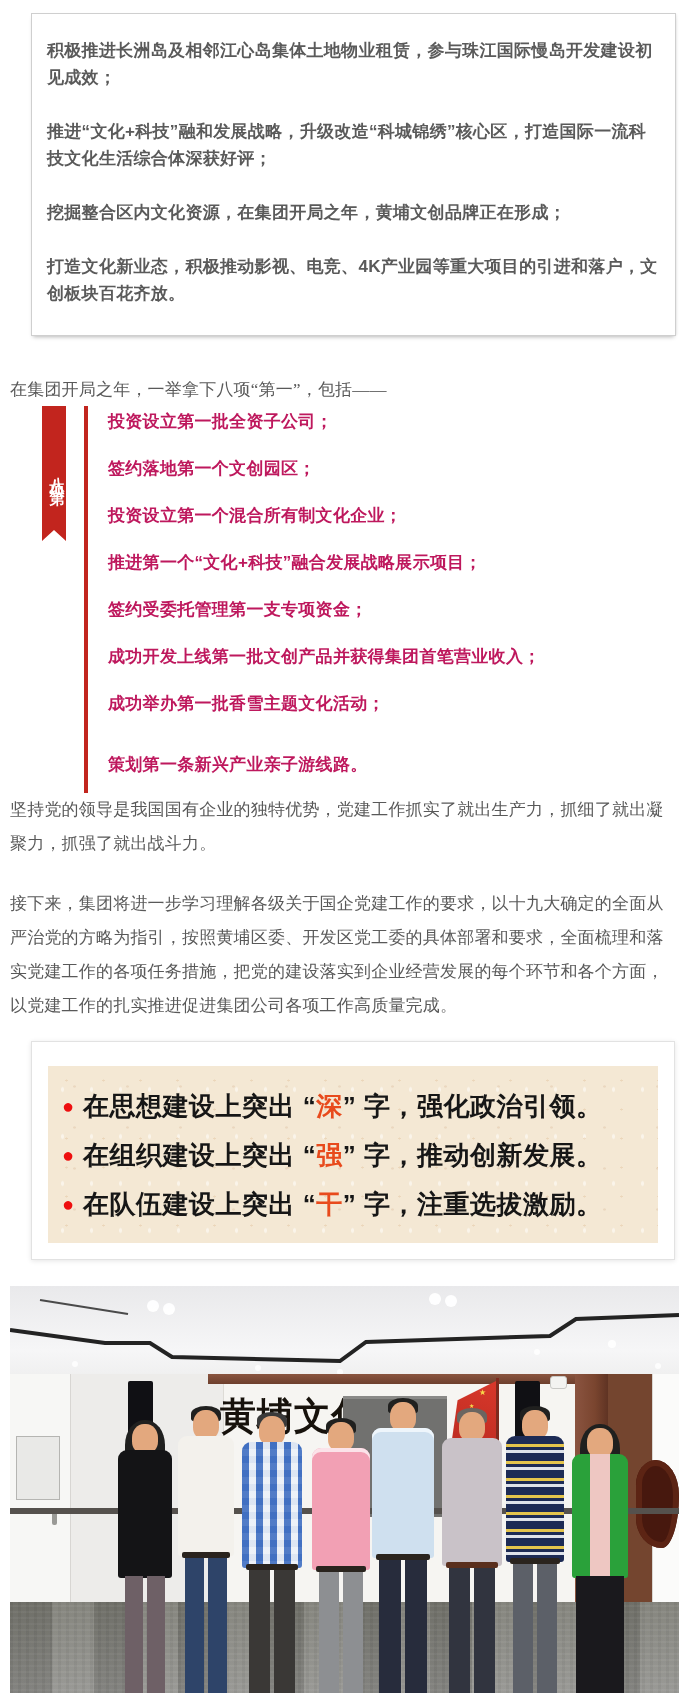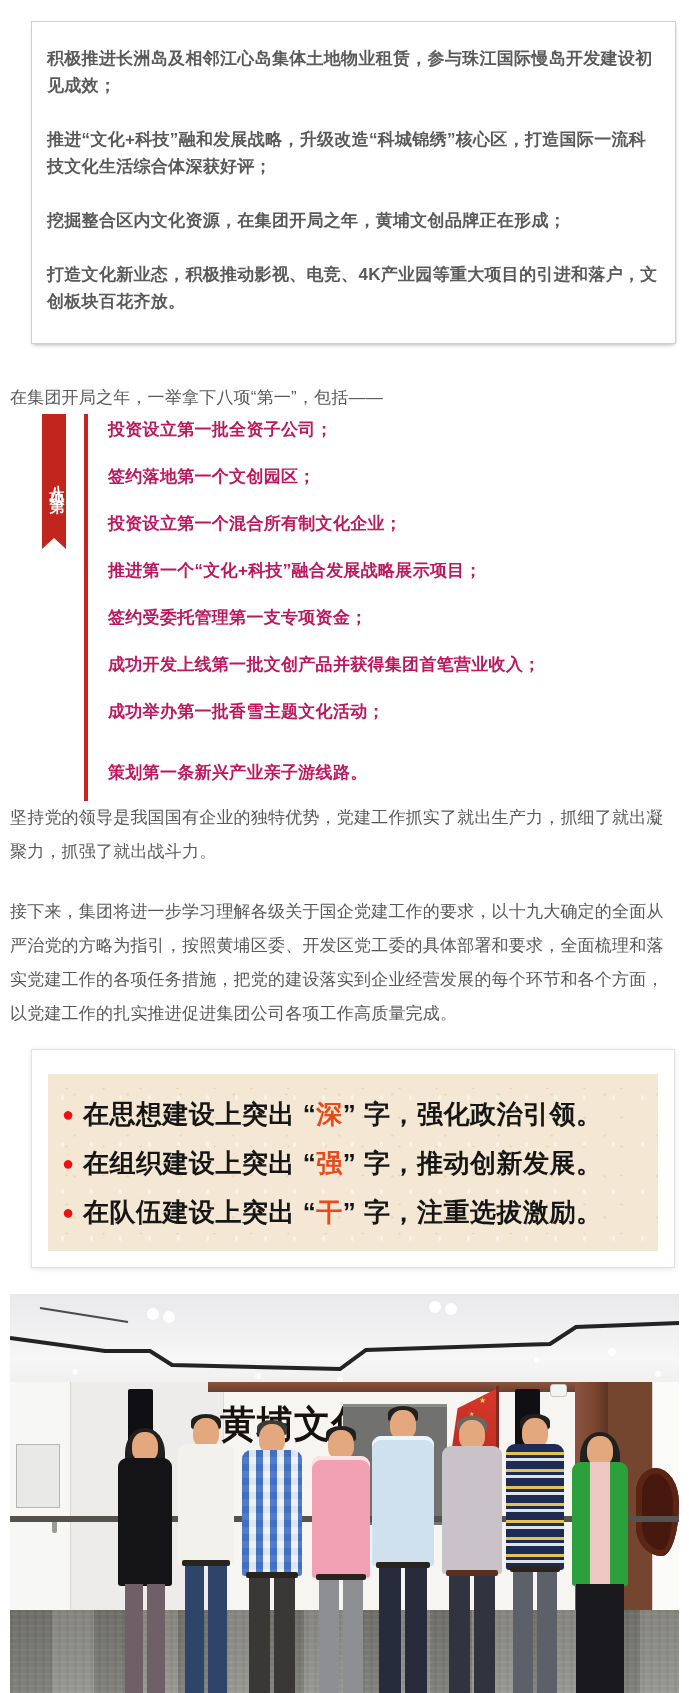--- a/index.html
+++ b/index.html
@@ -1,38 +1,38 @@
 <!DOCTYPE html>
 <html><head>
 <meta charset="utf-8">
 <style>
   html,body{margin:0;padding:0;background:#fff;}
   body{width:689px;font-family:"Liberation Sans",sans-serif;color:#595959;}
   .page{width:689px;overflow:hidden;background:#fff;}
 
   
   .top-box{
-    margin:21px 13px 0 31px;
+    margin:13px 13px 0 31px;
     border:1px solid #cfcfcf;
     box-shadow:0 3px 4px -2px rgba(0,0,0,.28), 2px 0 2px -1px rgba(0,0,0,.06);
     padding:23px 16px 1px 15px;
     background:#fff;
   }
   .top-box p{
     margin:0 0 27px 0;
     font-size:17px;
     font-weight:bold;
     line-height:27px;
     letter-spacing:.3px;
     color:#5a5a5a;
   }
 
   
   .para{margin:0 10px;font-size:17px;line-height:34px;letter-spacing:.2px;color:#595959;}
-  .intro{margin-top:40px;line-height:28px;}
+  .intro{margin-top:40px;line-height:28px;font-family:Liberation Serif, serif;}
   .p2{}
   .p3{margin-top:26px;}
 
   
   .eight{display:flex;align-items:flex-start;margin:2px 10px 0 42px;}
   .ribbon{
     width:24px;height:124px;flex:0 0 24px;
     background:#c2251e;
     color:#fff;
     clip-path:polygon(0 0,100% 0,100% 100%,50% calc(100% - 11px),0 100%);

